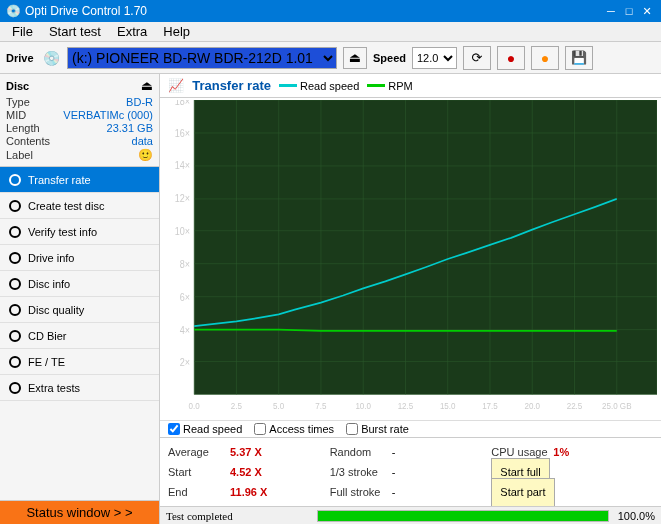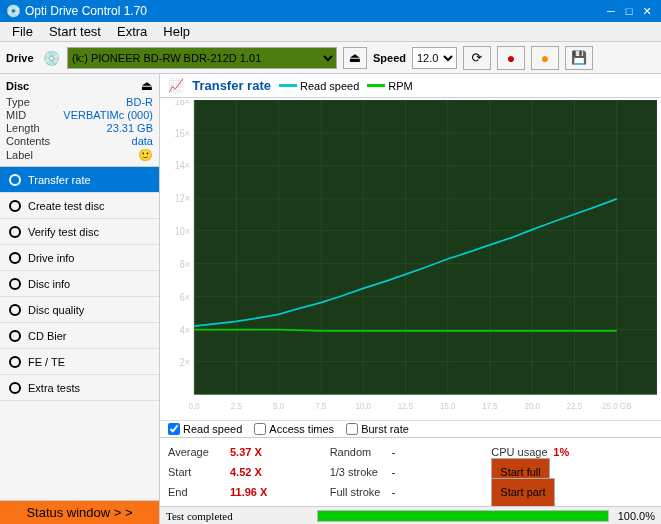--- a/index.html
+++ b/index.html
@@ -11,21 +11,21 @@
     .titlebar-controls { display: flex; gap: 2px; }
     .titlebar-btn { background: transparent; border: none; color: white; cursor: pointer; width: 16px; height: 16px; font-size: 11px; display: flex; align-items: center; justify-content: center; }
 
     
     .menubar { background: #f0f0f0; height: 20px; display: flex; align-items: center; border-bottom: 1px solid #ccc; padding: 0 4px; }
     .menu-item { padding: 2px 8px; cursor: pointer; font-size: 13px; }
 
     
     .drivebar { background: #f5f5f5; height: 32px; display: flex; align-items: center; border-bottom: 1px solid #ccc; padding: 0 6px; gap: 6px; }
     .drive-label { font-weight: bold; font-size: 11px; margin-right: 4px; }
-    .drive-select { height: 22px; font-size: 11px; border: 1px solid #aaa; background: #4d7c0f; flex: 1; max-width: 270px; }
+    .drive-select { height: 22px; font-size: 14px; border: 1px solid #aaa; background: #1d4ed8; flex: 1; max-width: 270px; }
     .eject-btn { width: 24px; height: 22px; border: 1px solid #aaa; background: #f5f5f5; cursor: pointer; display: flex; align-items: center; justify-content: center; font-size: 13px; }
     .speed-label { font-weight: bold; font-size: 11px; }
     .speed-select { height: 22px; font-size: 11px; border: 1px solid #aaa; background: white; width: 45px; }
     .icon-btn { width: 28px; height: 24px; border: 1px solid #aaa; background: #f5f5f5; cursor: pointer; display: flex; align-items: center; justify-content: center; font-size: 14px; }
 
     
     .main { display: flex; height: calc(524px - 22px - 20px - 32px); }
 
     
     .sidebar { width: 160px; background: #f5f5f5; border-right: 1px solid #ccc; display: flex; flex-direction: column; flex-shrink: 0; }
@@ -64,21 +64,21 @@
     .chart-controls { padding: 2px 8px; display: flex; align-items: center; gap: 12px; border-top: 1px solid #ddd; }
     .checkbox-item { display: flex; align-items: center; gap: 3px; font-size: 11px; }
     .checkbox-item input { width: 12px; height: 12px; }
 
     .stats-area { border-top: 1px solid #ccc; padding: 4px 8px; }
     .stats-row { display: flex; align-items: center; height: 20px; font-size: 11px; }
     .stat-cell { display: flex; align-items: center; gap: 2px; flex: 1; }
     .stat-key { color: #333; min-width: 60px; }
     .stat-val { color: #cc0000; font-weight: bold; min-width: 40px; }
     .stat-val-black { color: #000; }
-    .start-btn { border: 1px solid #aaa; background: #c2410c; padding: 1px 8px; cursor: pointer; font-size: 11px; height: 29px; float: right; }
+    .start-btn { border: 1px solid #aaa; background: #fef9c3; padding: 1px 8px; cursor: pointer; font-size: 11px; height: 29px; float: right; }
 
     .statusbar { height: 18px; background: #f0f0f0; border-top: 1px solid #ccc; display: flex; align-items: center; padding: 0 6px; font-size: 11px; }
     .statusbar-text { flex: 1; font-family: Liberation Serif, serif; }
     .statusbar-progress { flex: 2; margin: 0 6px; }
     .statusbar-percent { min-width: 40px; text-align: right; }
   </style>
 </head>
 <body>
 
 <div class="titlebar">
@@ -160,21 +160,21 @@
     <div class="nav-item">
       <span class="nav-icon">
         <span class="nav-icon-circle"></span>
       </span>
       <span>Create test disc</span>
     </div>
     <div class="nav-item">
       <span class="nav-icon">
         <span class="nav-icon-circle"></span>
       </span>
-      <span>Verify test disc</span>
+      <span>Verify test info</span>
     </div>
     <div class="nav-item">
       <span class="nav-icon">
         <span class="nav-icon-circle"></span>
       </span>
       <span>Drive info</span>
     </div>
     <div class="nav-item">
       <span class="nav-icon">
         <span class="nav-icon-circle"></span>

